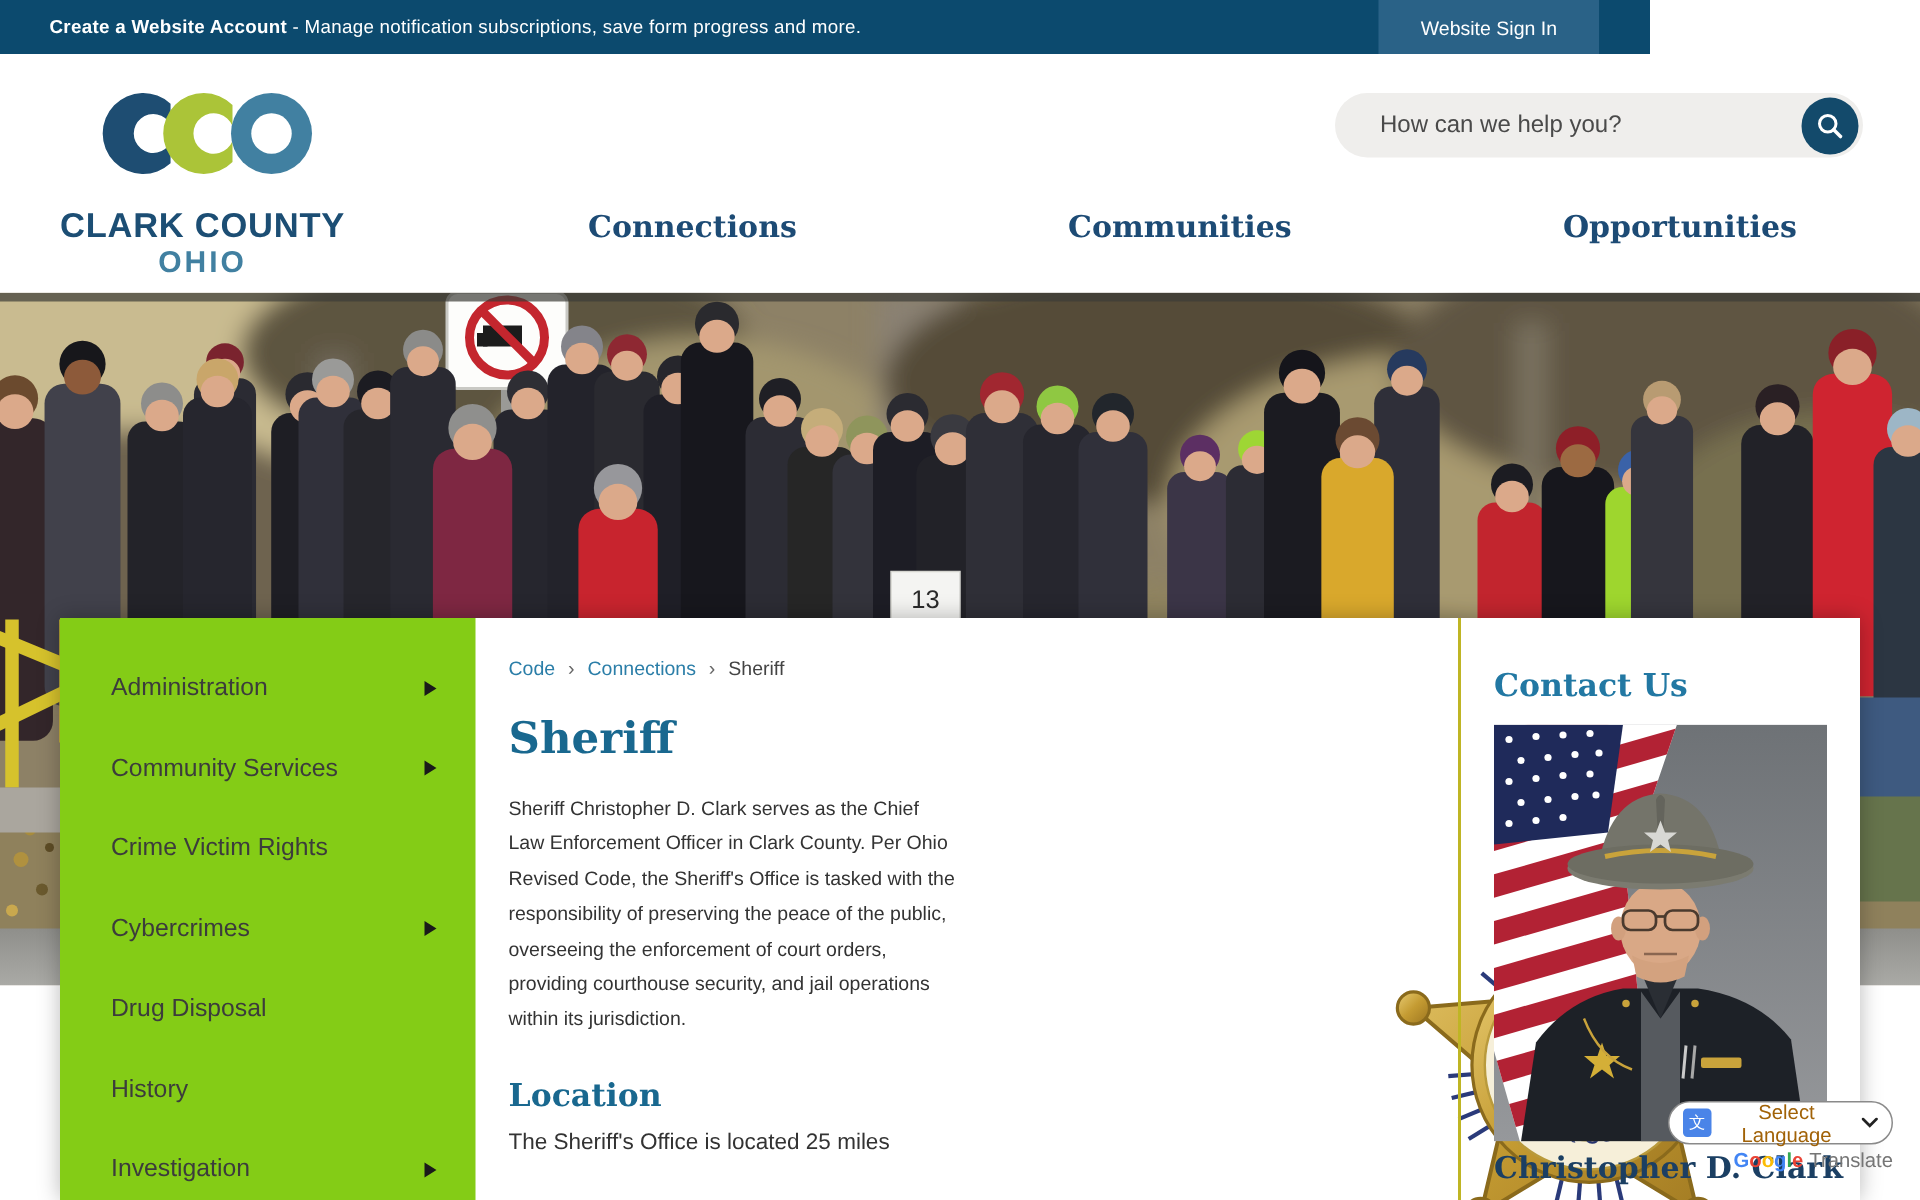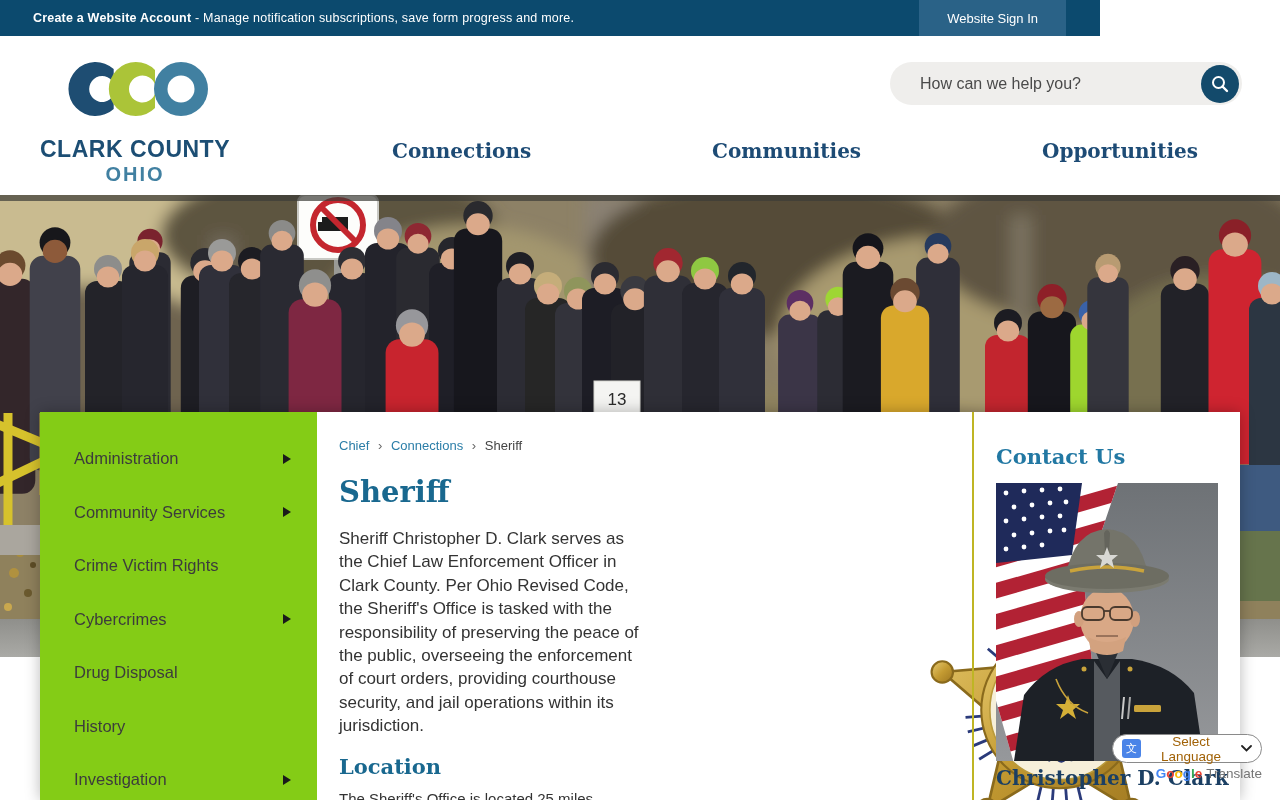--- a/index.html
+++ b/index.html
@@ -42,21 +42,21 @@
     padding:0 26px 0 34px; font-size:16.5px; color:#3c3c3c; cursor:pointer; }
   .side-arrow { width:0; height:0; border-left:8px solid #1a1a1a;
     border-top:5px solid transparent; border-bottom:5px solid transparent; }
 
   .content { position:absolute; left:277px; top:0; width:655px; height:100%; padding:26px 0 0 22px; }
   .breadcrumb { font-size:13px; color:#444; margin-bottom:22px; }
   .breadcrumb .bc-link { color:#2b7ea8; cursor:pointer; text-decoration:none; }
   .breadcrumb .bc-sep { color:#666; margin:0 5px; }
   .page-title { font-family:"DejaVu Serif", serif; font-weight:bold; font-size:29px;
     color:#19688f; margin-bottom:18px; }
-  .intro-text { width:300px; font-size:17px; line-height:23.4px; color:#333; margin-bottom:16px; }
+  .intro-text { width:300px; font-size:13px; line-height:23.4px; color:#333; margin-bottom:26px; }
   .sub-heading { font-family:"DejaVu Serif", serif; font-weight:bold; font-size:21px;
     color:#19688f; margin-bottom:8px; }
   .location-text { width:300px; font-size:15px; line-height:23.4px; color:#333; }
   .badge-wrap { position:absolute; left:610px; top:148px; width:265px; height:300px; }
 
   .rightcol { position:absolute; left:932px; top:0; width:268px; height:100%;
     border-left:2px solid #bfb524; padding:32px 0 0 22px; }
   .contact-heading { font-family:"DejaVu Serif", serif; font-weight:bold; font-size:21px;
     color:#2278a3; margin-bottom:14px; }
   .photo-frame { width:222px; height:278px; overflow:hidden; }
@@ -319,21 +319,21 @@
       <span>History</span>
       </div>
     <div class="side-item">
       <span>Investigation</span>
       <span class="side-arrow"></span>
       </div>
   </div>
 
   <div class="content">
     <div class="breadcrumb">
-      <span class="bc-link">Chief</span>
+      <span class="bc-link">Code</span>
       <span class="bc-sep">›</span>
       <span class="bc-link">Connections</span>
       <span class="bc-sep">›</span>
       <span>Sheriff</span>
     </div>
     <h1 class="page-title">Sheriff</h1>
     <p class="intro-text">Sheriff Christopher D. Clark serves as the Chief Law Enforcement Officer in Clark County. Per Ohio Revised Code, the Sheriff's Office is tasked with the responsibility of preserving the peace of the public, overseeing the enforcement of court orders, providing courthouse security, and jail operations within its jurisdiction.</p>
     <h2 class="sub-heading">Location</h2>
     <p class="location-text">The Sheriff's Office is located 25 miles</p>
 

